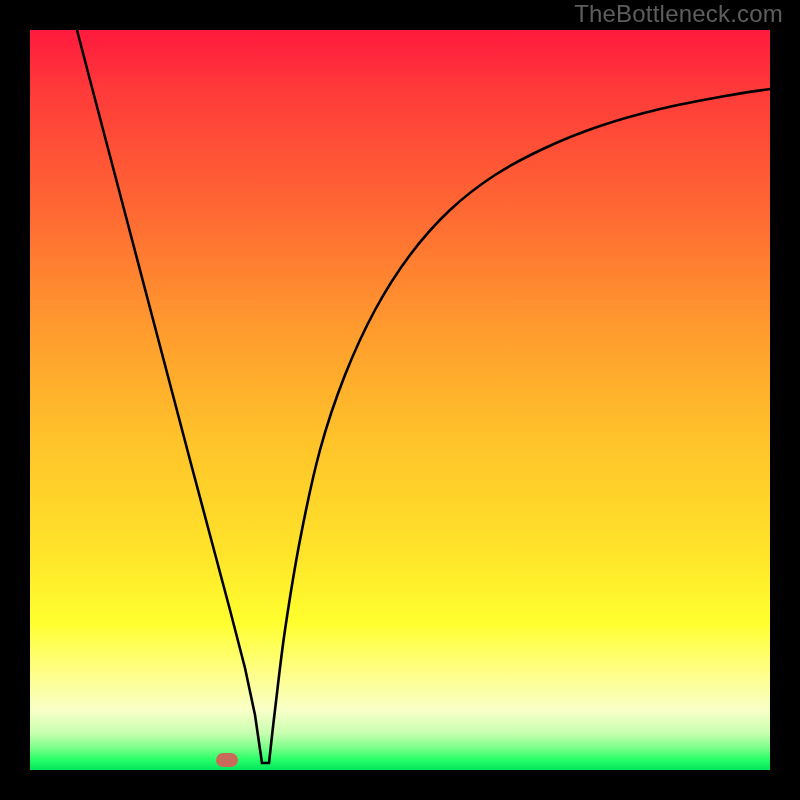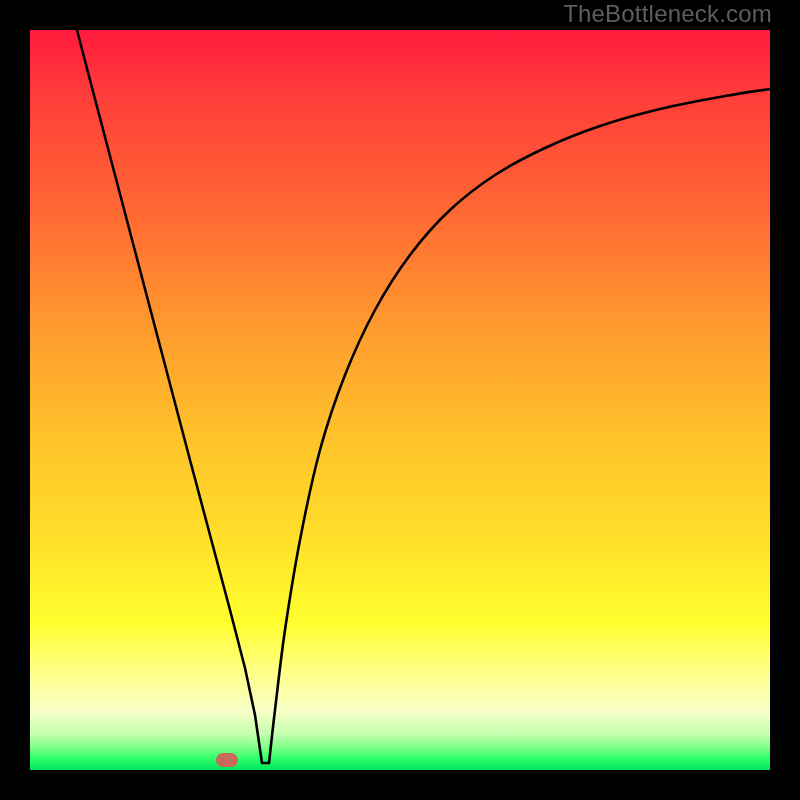--- a/index.html
+++ b/index.html
@@ -29,21 +29,21 @@
       #f8ffc8 92%,
       #c8ffb0 95%,
       #7cff8a 97%,
       #2cff6a 98.5%,
       #00e65c 100%
     );
   }
   .watermark {
     position: absolute;
     top: 0px;
-    right: 28px;
+    right: 17px;
     color: #5e5e5e;
     font-size: 24px;
     letter-spacing: 0.2px;
     z-index: 30;
   }
   svg.curve {
     position: absolute;
     left: 30px;
     top: 30px;
   }

